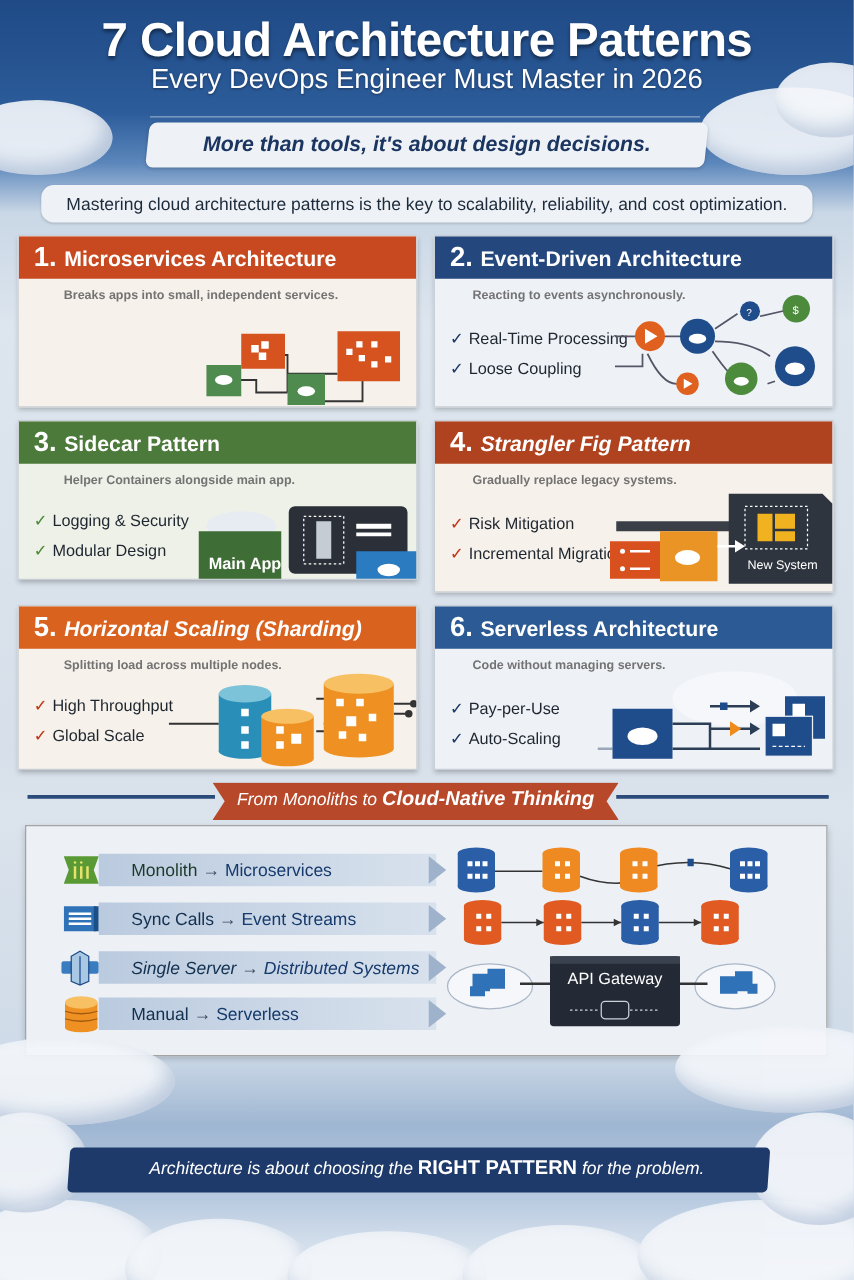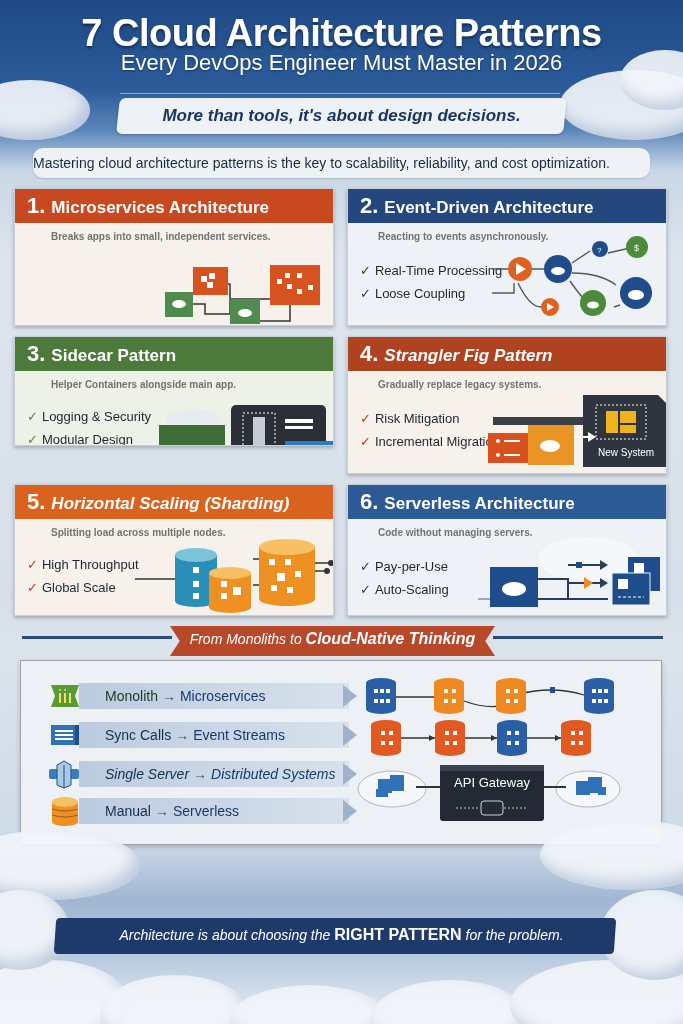--- a/index.html
+++ b/index.html
@@ -10,21 +10,21 @@
     position: relative;
     color: #1c2a3a;
   }
   .cloud { position: absolute; background: #f3f6fa; border-radius: 50%; opacity: .92; box-shadow: inset -6px -8px 14px rgba(130,155,190,.45); }
   .header { position: absolute; top: 0; left: 0; width: 683px; height: 140px; text-align: center; }
   .title { position: absolute; top: 12px; left: 0; width: 100%; font-size: 38px; font-weight: bold; color: #fff; letter-spacing: -0.5px; text-shadow: 0 2px 3px rgba(0,0,0,.45); }
   .subtitle { position: absolute; top: 50px; left: 0; width: 100%; font-size: 22px; color: #fff; text-shadow: 0 1px 2px rgba(0,0,0,.4); }
   .sub-rule { position: absolute; top: 93px; left: 120px; width: 440px; height: 1px; background: rgba(255,255,255,.45); }
   .tagline-wrap { position: absolute; top: 98px; left: 118px; width: 447px; height: 36px; background: #eef2f6; border-radius: 6px; transform: skewX(-6deg); box-shadow: 0 1px 3px rgba(0,0,0,.2); }
   .tagline { position: absolute; top: 106px; left: 0; width: 100%; font-size: 17px; font-style: italic; font-weight: bold; color: #1b3561; }
-  .intro { position: absolute; top: 148px; left: 33px; width: 617px; height: 30px; background: #eef2f6; border-radius: 10px; font-size: 14px; line-height: 30px; text-align: left; color: #1c2a3a; box-shadow: 0 1px 2px rgba(0,0,0,.15); }
+  .intro { position: absolute; top: 148px; left: 33px; width: 617px; height: 30px; background: #eef2f6; border-radius: 10px; font-size: 14px; line-height: 30px; text-align: center; color: #1c2a3a; box-shadow: 0 1px 2px rgba(0,0,0,.15); }
 
   .card { position: absolute; width: 320px; background: #f6f1ea; border: 1px solid #c9cfd6; box-shadow: 0 2px 4px rgba(0,0,0,.25); overflow: hidden; }
   .card.blue-bg { background: #eef2f7; }
   .card.green-bg { background: #eef1e8; }
   .card-head { height: 34px; line-height: 34px; padding-left: 12px; color: #fff; font-weight: bold; font-size: 17px; white-space: nowrap; }
   .card-head .num { font-size: 22px; margin-right: 6px; }
   .card-head.italic .label { font-style: italic; }
   .card-desc { position: absolute; top: 42px; left: 0; width: 100%; padding-left: 36px; font-size: 10px; font-weight: bold; color: #737373; }
   .card-desc.left { padding-left: 30px; }
   .checks { position: absolute; top: 72px; left: 12px; }
@@ -116,42 +116,42 @@
       <circle cx="60" cy="74" r="9" fill="#e0601f"></circle>
         <path d="M57 70 L64 74 L57 78 Z" fill="#fff"></path>
       <circle cx="103" cy="70" r="13" fill="#4c8a3c"></circle>
         <ellipse cx="103" cy="72" rx="6" ry="3.5" fill="#fff"></ellipse>
       <circle cx="146" cy="60" r="16" fill="#1f4c8a"></circle>
         <ellipse cx="146" cy="62" rx="8" ry="5" fill="#fff"></ellipse>
     </svg>
   </div>
 </div>
 
-<div class="card green-bg" style="left:14px;top:336px;height:110px;">
+<div class="card green-bg" style="left:14px;top:336px;height:128px;">
   <div class="card-head" style="background:#4c7a3b;">
     <span class="num">3.</span><span class="label">Sidecar Pattern</span>
   </div>
   <div class="card-desc">Helper Containers alongside main app.</div>
   <div class="checks">
     <div class="check"><span class="tick" style="color:#4d8a3a;">✓</span><span>Logging &amp; Security</span></div>
     <div class="check"><span class="tick" style="color:#4d8a3a;">✓</span><span>Modular Design</span></div>
   </div>
   <div class="art" style="left:140px;top:62px;width:180px;height:72px;">
     <svg width="180" height="72" viewBox="0 0 180 72" style="position:absolute;left:0;top:0;">
       <rect x="76" y="6" width="95" height="54" rx="5" fill="#2b3038"></rect>
       <rect x="88" y="14" width="32" height="38" fill="none" stroke="#fff" stroke-dasharray="2 2"></rect>
       <rect x="98" y="18" width="12" height="30" fill="#c6ccd4"></rect>
       <rect x="130" y="20" width="28" height="4" fill="#fff"></rect>
         <rect x="130" y="27" width="28" height="3" fill="#fff"></rect>
       <rect x="130" y="42" width="50" height="28" fill="#2a7bc0"></rect>
       <ellipse cx="156" cy="57" rx="9" ry="5" fill="#fff"></ellipse>
       <ellipse cx="38" cy="22" rx="28" ry="12" fill="#e7ecf2"></ellipse>
       <rect x="4" y="26" width="66" height="44" fill="#3f6d36"></rect>
     </svg>
-    <div style="position:absolute;left:12px;top:44px;color:#fff;font-weight:normal;font-size:13px;">Main App</div>
+    <div style="position:absolute;left:12px;top:44px;color:#fff;font-weight:bold;font-size:13px;">Main App</div>
   </div>
 </div>
 
 <div class="card" style="left:347px;top:336px;height:138px;">
   <div class="card-head italic" style="background:#b0431f;">
     <span class="num">4.</span><span class="label">Strangler Fig Pattern</span>
   </div>
   <div class="card-desc left">Gradually replace legacy systems.</div>
   <div class="checks" style="top:74px;">
     <div class="check"><span class="tick" style="color:#c0391b;">✓</span><span>Risk Mitigation</span></div>

